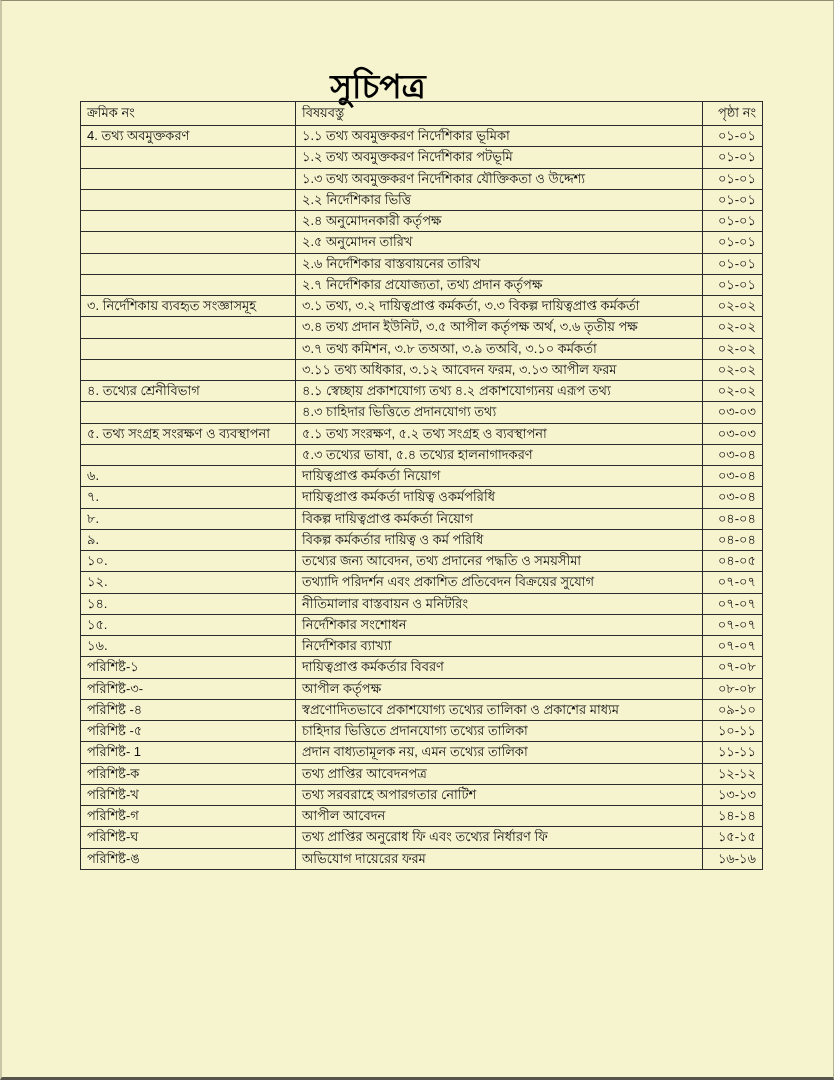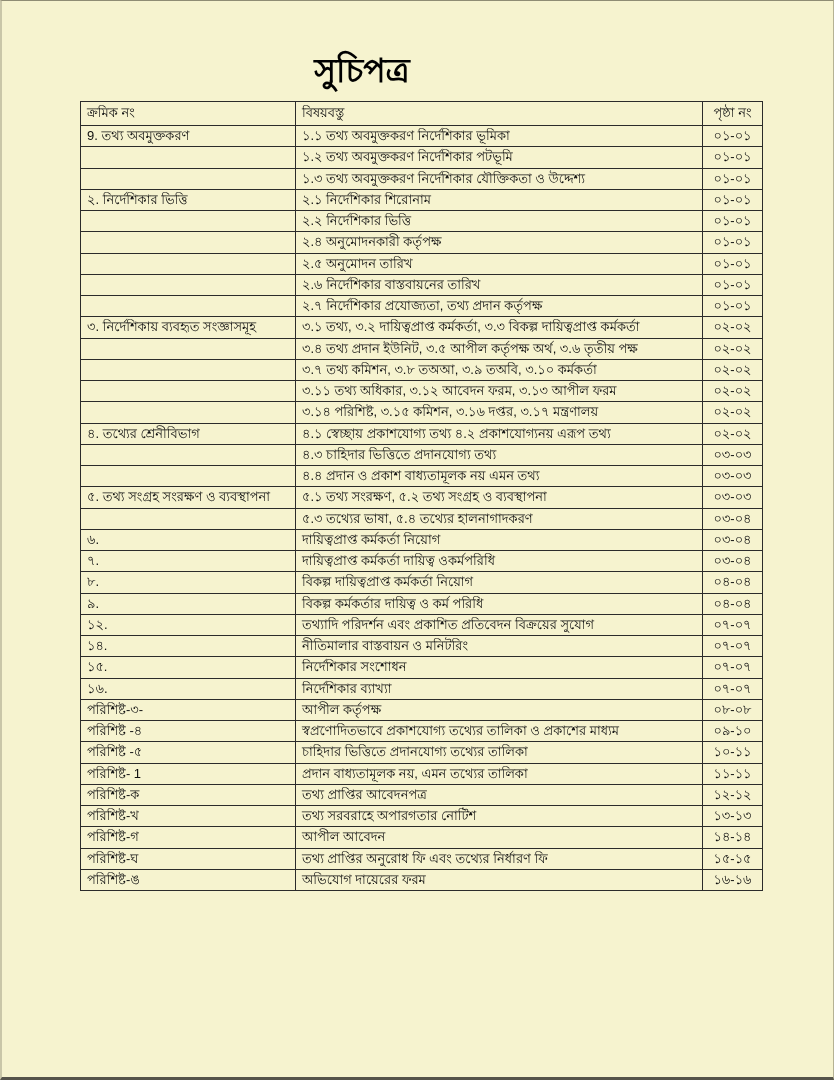--- a/index.html
+++ b/index.html
@@ -14,21 +14,21 @@
     border-left: 2px solid #c9c6a8;
     border-right: 1px solid #b5b294;
     border-bottom: 3px solid #55534a;
     overflow: hidden;
   }
   .doc-title {
     position: absolute;
     top: 44px;
     left: 360px;
     transform: translateX(-50%);
-    margin: 0;
+    margin: 16px;
     font-size: 33px;
     font-weight: bold;
     color: #000;
     white-space: nowrap;
   }
   table.toc {
     position: absolute;
     top: 100px;
     left: 78px;
     width: 682px;
@@ -42,21 +42,21 @@
     color: #101010;
     padding: 2px 6px;
     height: 16px;
     line-height: 1.25;
     text-align: left;
     vertical-align: middle;
     overflow: hidden;
     white-space: nowrap;
   }
   table.toc th { height: 19px; }
-  table.toc .pg { text-align: center; }
+  table.toc .pg { text-align: right; }
   table.toc .serial { }
 </style>
 </head>
 <body>
 
 <h1 class="doc-title">সুচিপত্র</h1>
 
 <table class="toc">
   <colgroup>
     <col style="width:215px">
@@ -65,37 +65,32 @@
   </colgroup>
   <thead>
     <tr>
       <th class="serial">ক্রমিক নং</th>
       <th>বিষয়বস্তু</th>
       <th class="pg">পৃষ্ঠা নং</th>
     </tr>
   </thead>
   <tbody id="toc-body">
       <tr>
-        <td class="serial">9. তথ্য অবমুক্তকরণ</td>
+        <td class="serial">4. তথ্য অবমুক্তকরণ</td>
         <td>১.১ তথ্য অবমুক্তকরণ নির্দেশিকার ভূমিকা</td>
         <td class="pg">০১-০১</td>
       </tr>
       <tr>
         <td class="serial"></td>
         <td>১.২ তথ্য অবমুক্তকরণ নির্দেশিকার পটভূমি</td>
         <td class="pg">০১-০১</td>
       </tr>
       <tr>
         <td class="serial"></td>
         <td>১.৩ তথ্য অবমুক্তকরণ নির্দেশিকার যৌক্তিকতা ও উদ্দেশ্য</td>
-        <td class="pg">০১-০১</td>
-      </tr>
-      <tr>
-        <td class="serial">২. নির্দেশিকার ভিত্তি</td>
-        <td>২.১ নির্দেশিকার শিরোনাম</td>
         <td class="pg">০১-০১</td>
       </tr>
       <tr>
         <td class="serial"></td>
         <td>২.২ নির্দেশিকার ভিত্তি</td>
         <td class="pg">০১-০১</td>
       </tr>
       <tr>
         <td class="serial"></td>
         <td>২.৪ অনুমোদনকারী কর্তৃপক্ষ</td>
@@ -130,37 +125,27 @@
         <td class="serial"></td>
         <td>৩.৭ তথ্য কমিশন, ৩.৮ তঅআ, ৩.৯ তঅবি, ৩.১০ কর্মকর্তা</td>
         <td class="pg">০২-০২</td>
       </tr>
       <tr>
         <td class="serial"></td>
         <td>৩.১১ তথ্য অধিকার, ৩.১২ আবেদন ফরম, ৩.১৩ আপীল ফরম</td>
         <td class="pg">০২-০২</td>
       </tr>
       <tr>
-        <td class="serial"></td>
-        <td>৩.১৪ পরিশিষ্ট, ৩.১৫ কমিশন, ৩.১৬ দপ্তর, ৩.১৭ মন্ত্রণালয়</td>
-        <td class="pg">০২-০২</td>
-      </tr>
-      <tr>
         <td class="serial">৪. তথ্যের শ্রেনীবিভাগ</td>
         <td>৪.১ স্বেচ্ছায় প্রকাশযোগ্য তথ্য ৪.২ প্রকাশযোগ্যনয় এরূপ তথ্য</td>
         <td class="pg">০২-০২</td>
       </tr>
       <tr>
         <td class="serial"></td>
         <td>৪.৩ চাহিদার ভিত্তিতে প্রদানযোগ্য তথ্য</td>
-        <td class="pg">০৩-০৩</td>
-      </tr>
-      <tr>
-        <td class="serial"></td>
-        <td>৪.৪ প্রদান ও প্রকাশ বাধ্যতামূলক নয় এমন তথ্য</td>
         <td class="pg">০৩-০৩</td>
       </tr>
       <tr>
         <td class="serial">৫. তথ্য সংগ্রহ সংরক্ষণ ও ব্যবস্থাপনা</td>
         <td>৫.১ তথ্য সংরক্ষণ, ৫.২ তথ্য সংগ্রহ ও ব্যবস্থাপনা</td>
         <td class="pg">০৩-০৩</td>
       </tr>
       <tr>
         <td class="serial"></td>
         <td>৫.৩ তথ্যের ভাষা, ৫.৪ তথ্যের হালনাগাদকরণ</td>
@@ -180,38 +165,48 @@
         <td class="serial">৮.</td>
         <td>বিকল্প দায়িত্বপ্রাপ্ত কর্মকর্তা নিয়োগ</td>
         <td class="pg">০৪-০৪</td>
       </tr>
       <tr>
         <td class="serial">৯.</td>
         <td>বিকল্প কর্মকর্তার দায়িত্ব ও কর্ম পরিধি</td>
         <td class="pg">০৪-০৪</td>
       </tr>
       <tr>
+        <td class="serial">১০.</td>
+        <td>তথ্যের জন্য আবেদন, তথ্য প্রদানের পদ্ধতি ও সময়সীমা</td>
+        <td class="pg">০৪-০৫</td>
+      </tr>
+      <tr>
         <td class="serial">১২.</td>
         <td>তথ্যাদি পরিদর্শন এবং প্রকাশিত প্রতিবেদন বিক্রয়ের সুযোগ</td>
         <td class="pg">০৭-০৭</td>
       </tr>
       <tr>
         <td class="serial">১৪.</td>
         <td>নীতিমালার বাস্তবায়ন ও মনিটরিং</td>
         <td class="pg">০৭-০৭</td>
       </tr>
       <tr>
         <td class="serial">১৫.</td>
         <td>নির্দেশিকার সংশোধন</td>
         <td class="pg">০৭-০৭</td>
       </tr>
       <tr>
         <td class="serial">১৬.</td>
         <td>নির্দেশিকার ব্যাখ্যা</td>
         <td class="pg">০৭-০৭</td>
+      </tr>
+      <tr>
+        <td class="serial">পরিশিষ্ট-১</td>
+        <td>দায়িত্বপ্রাপ্ত কর্মকর্তার বিবরণ</td>
+        <td class="pg">০৭-০৮</td>
       </tr>
       <tr>
         <td class="serial">পরিশিষ্ট-৩-</td>
         <td>আপীল কর্তৃপক্ষ</td>
         <td class="pg">০৮-০৮</td>
       </tr>
       <tr>
         <td class="serial">পরিশিষ্ট -৪</td>
         <td>স্বপ্রণোদিতভাবে প্রকাশযোগ্য তথ্যের তালিকা ও প্রকাশের মাধ্যম</td>
         <td class="pg">০৯-১০</td>

